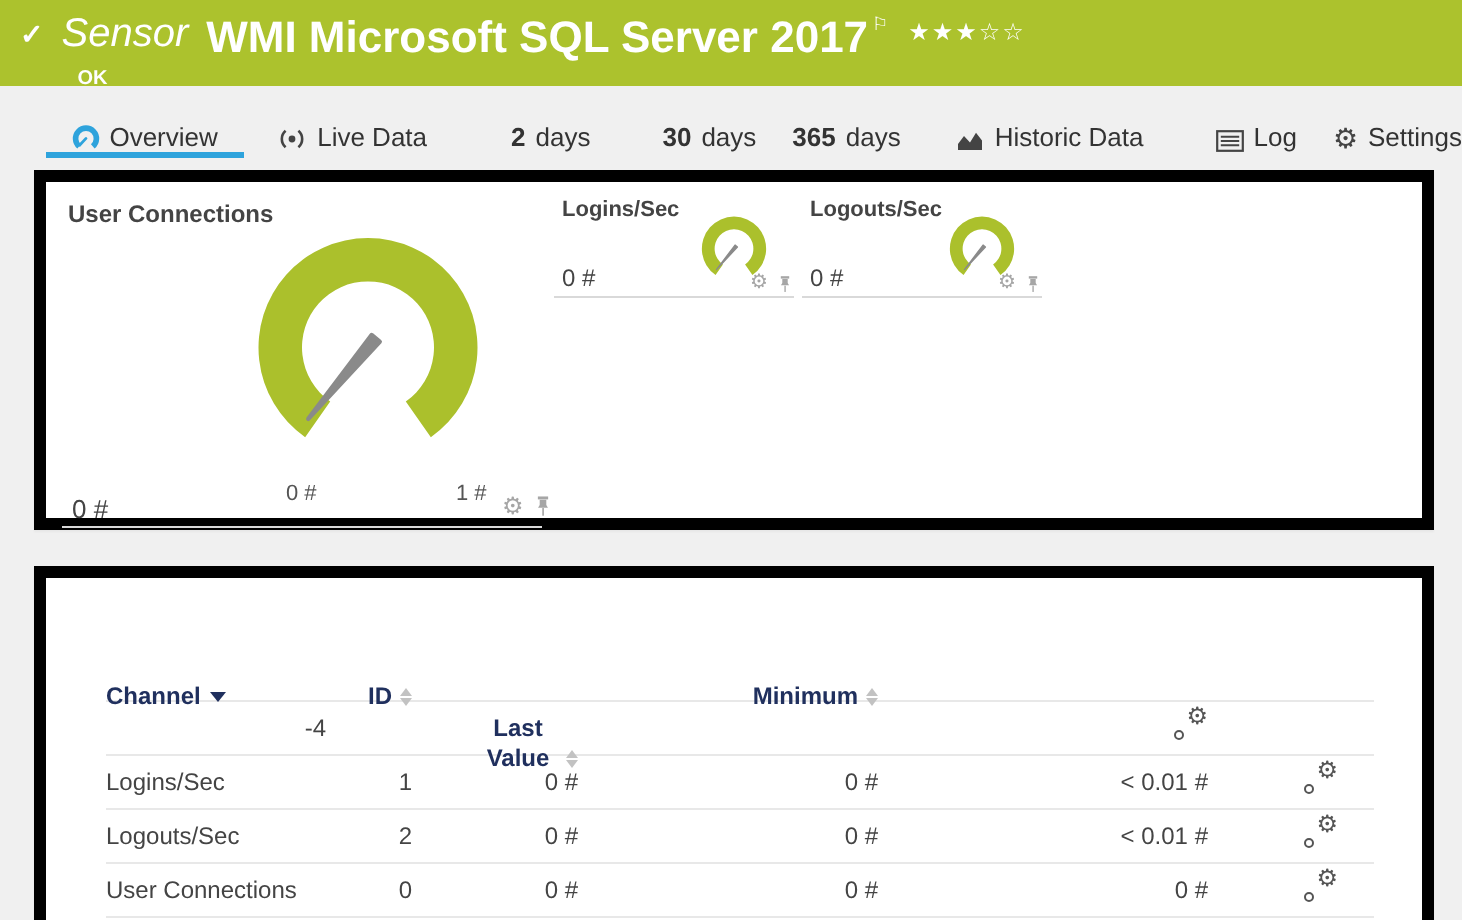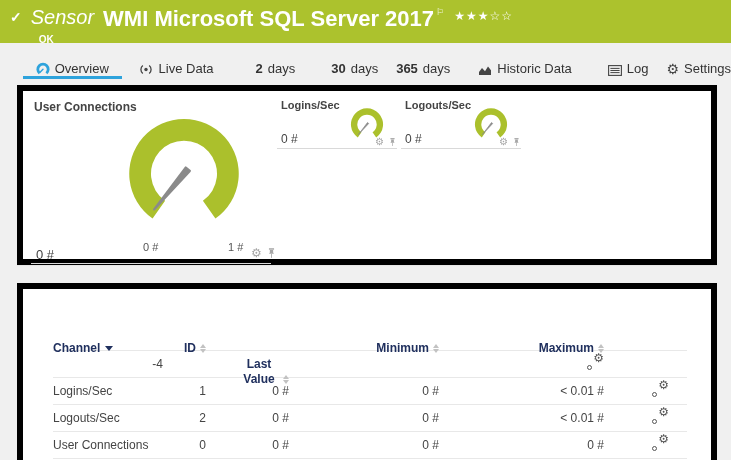--- a/index.html
+++ b/index.html
@@ -193,26 +193,20 @@
             <span class="tri-up"></span>
             <span class="tri-dn"></span>
           </span>
       </div>
       <div class="c-right">
         <span>Minimum</span><span class="sort">
             <span class="tri-up"></span>
             <span class="tri-dn"></span>
           </span>
       </div>
-      <div class="c-right">
-        <span>Maximum</span><span class="sort">
-            <span class="tri-up"></span>
-            <span class="tri-dn"></span>
-          </span>
-      </div>
       <div class="c-icon"></div>
     </div>
 
     <div class="trow">
       <div class="c-right">-4</div>
       <div class="c-right"></div>
       <div class="c-right"></div>
       <div class="c-right"></div>
       <div class="c-icon"><span class="gearset"><span class="bigg">⚙</span><span class="smallc"></span></span></div>
     </div>

